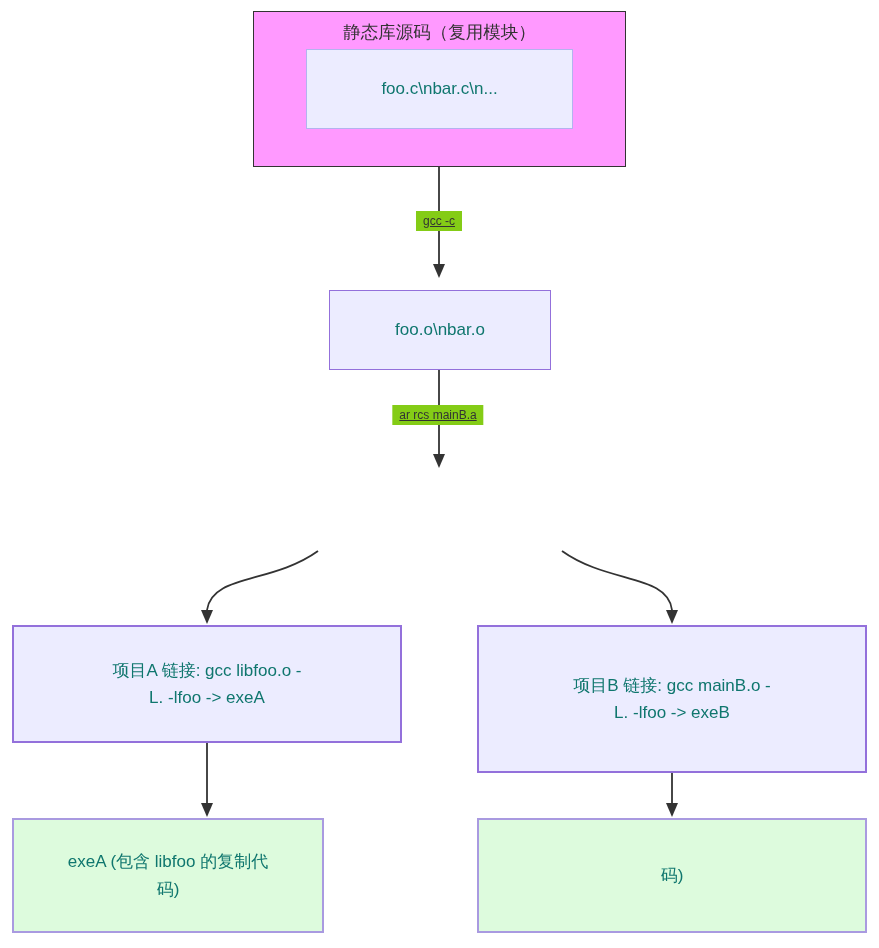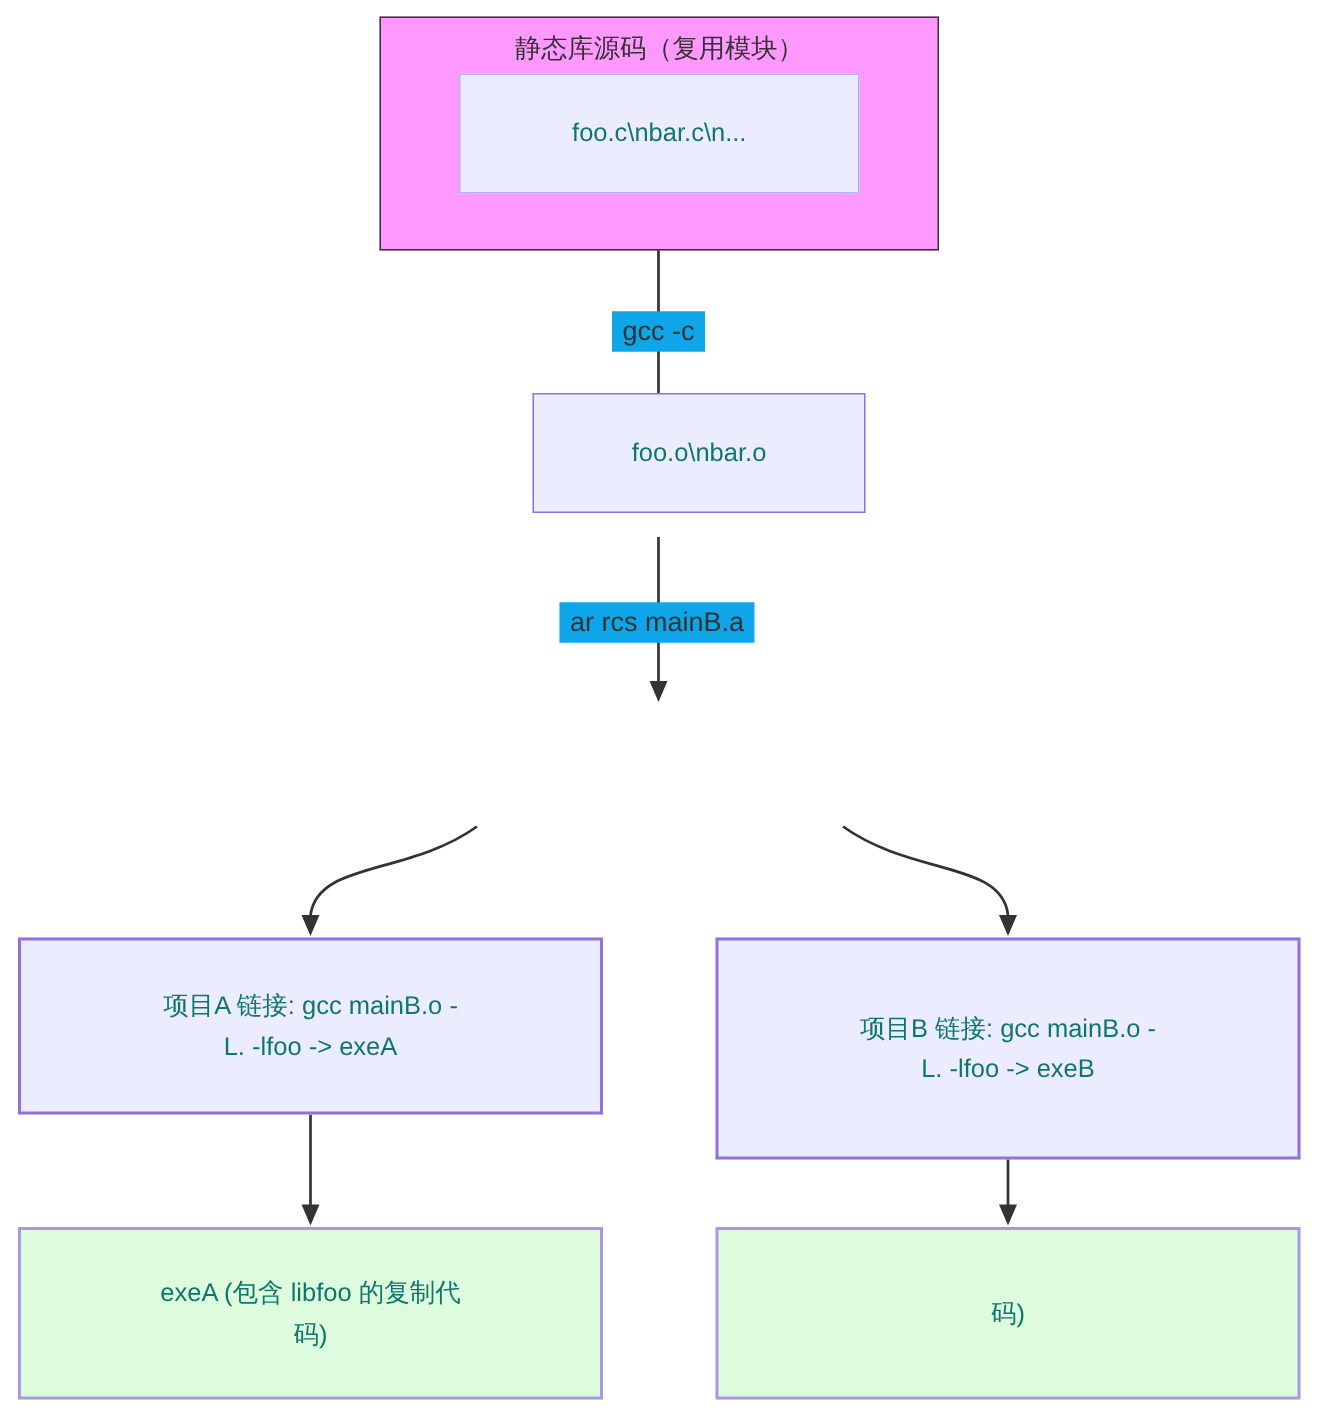--- a/index.html
+++ b/index.html
@@ -59,26 +59,25 @@
   .node-src {
     left: 306px;
     top: 49px;
     width: 267px;
     height: 80px;
     background: #ececff;
     border: 1.5px solid #b3b3ef;
   }
   .node-obj {
     left: 329px;
-    top: 262px;
+    top: 290px;
     width: 222px;
     height: 80px;
     background: #ececff;
     border: 1.5px solid #9370db;
-    margin-left: 26px;
   }
   .node-lib {
     left: 303px;
     top: 469px;
     width: 274px;
     height: 81px;
     background: #ffe6c7;
     border: 1.5px solid #333333;
   }
   .node-projA {
@@ -93,41 +92,42 @@
     left: 477px;
     top: 625px;
     width: 390px;
     height: 148px;
     background: #ececff;
     border: 2px solid #9370db;
   }
   .node-exeA {
     left: 12px;
     top: 818px;
-    width: 390px;
+    width: 312px;
     height: 115px;
     background: #ddfbdd;
     border: 2px solid #a99ae0;
   }
   .node-exeB {
     left: 477px;
     top: 818px;
     width: 390px;
     height: 115px;
     background: #ddfbdd;
     border: 2px solid #a99ae0;
   }
   .edge-label {
     position: absolute;
     transform: translate(-50%, -50%);
-    background: #0ea5e9;
+    background: #84cc16;
     color: #333333;
-    font-size: 18px;
+    font-size: 12px;
     padding: 3px 7px;
     white-space: nowrap;
+    text-decoration: underline;
   }
   .label-compile {
     left: 439px;
     top: 221px;
   }
   .label-archive {
     left: 438px;
     top: 415px;
   }
   .line {
@@ -171,21 +171,21 @@
   <div class="edge-label label-compile">gcc -c</div>
 
   <div class="node node-obj">
     <span class="line">foo.o\nbar.o</span>
   </div>
 
   <div class="edge-label label-archive">ar rcs mainB.a</div>
 
 
   <div class="node node-projA">
-    <span class="line">项目A 链接: gcc mainB.o -</span>
+    <span class="line">项目A 链接: gcc libfoo.o -</span>
     <span class="line">L. -lfoo -&gt; exeA</span>
   </div>
 
   <div class="node node-projB">
     <span class="line">项目B 链接: gcc mainB.o -</span>
     <span class="line">L. -lfoo -&gt; exeB</span>
   </div>
 
   <div class="node node-exeA">
     <span class="line">exeA (包含 libfoo 的复制代</span>

